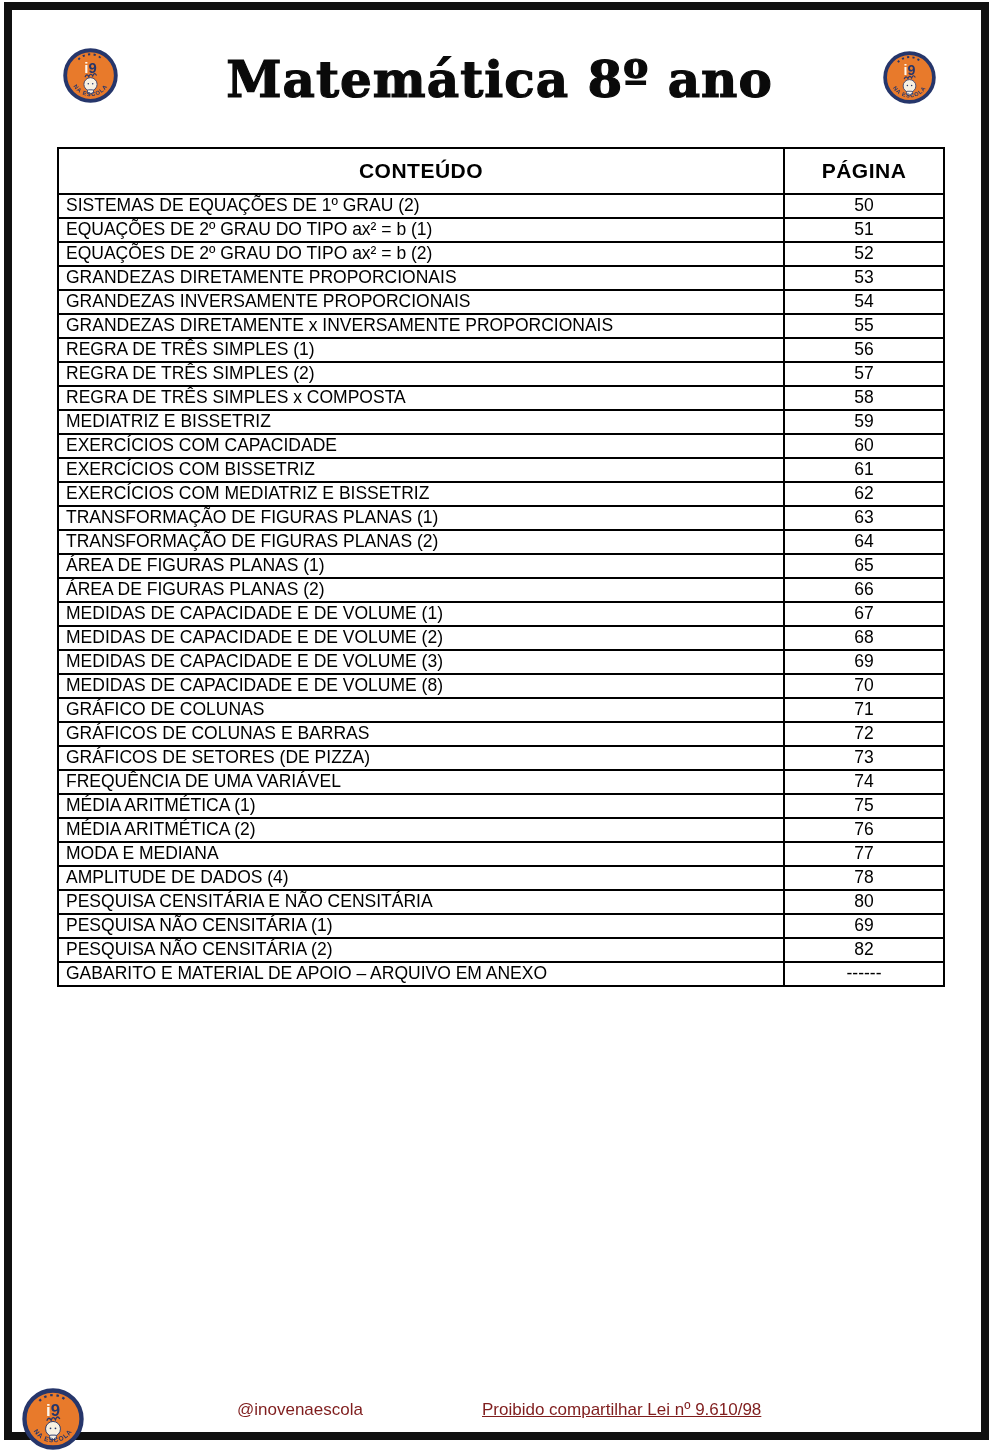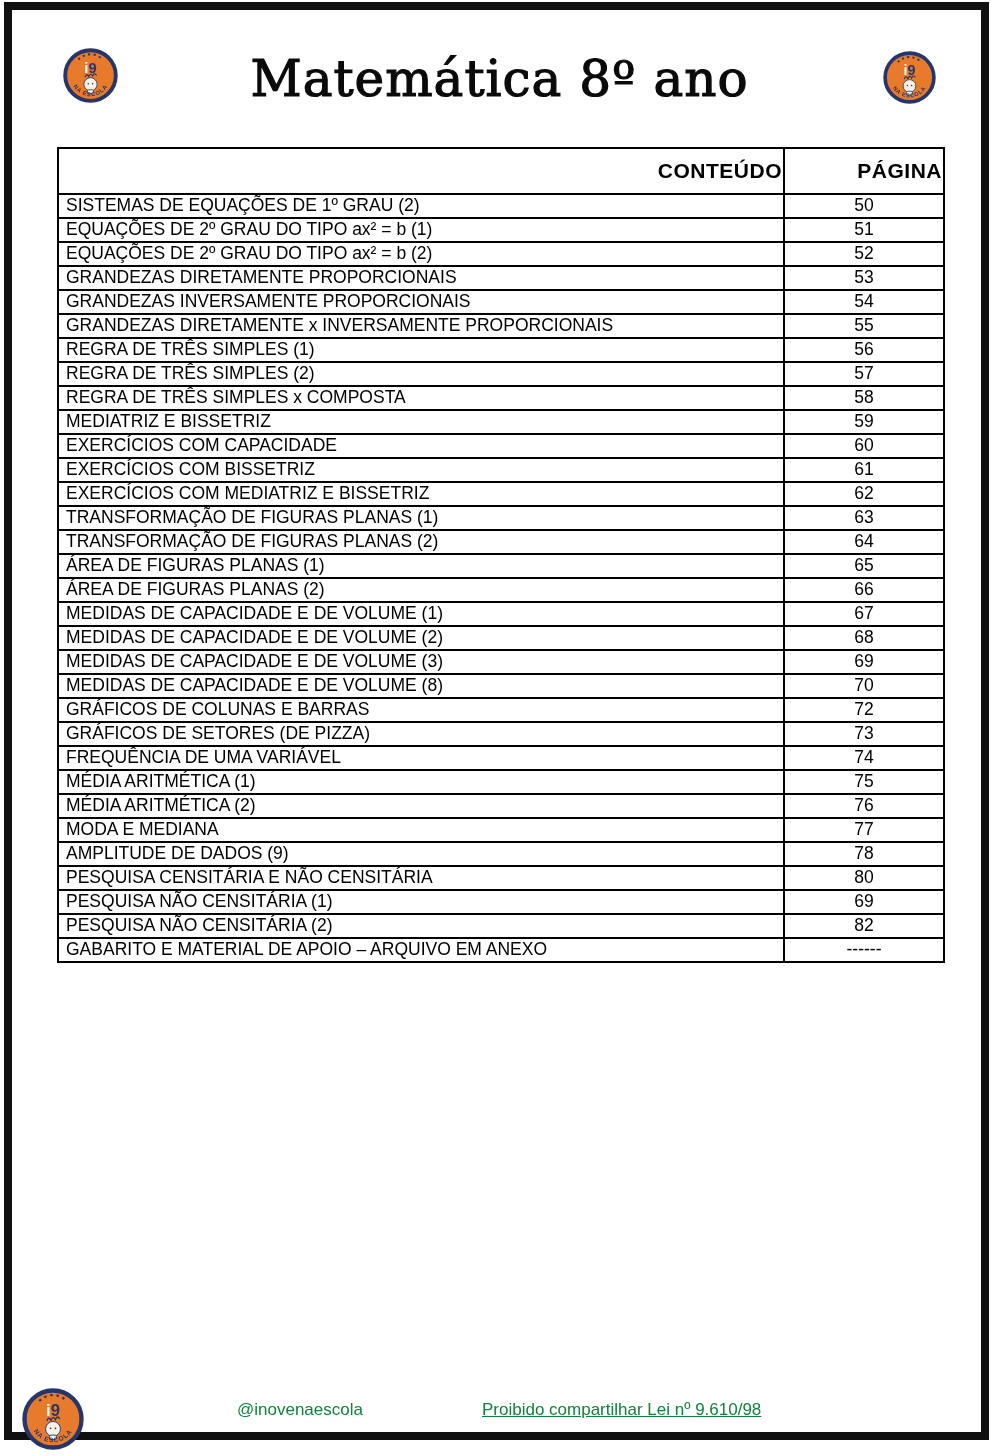--- a/index.html
+++ b/index.html
@@ -9,52 +9,52 @@
   }
   
   .frame{
     position:absolute;left:4px;top:2px;width:985px;height:1438px;
     border:8px solid #101010;box-sizing:border-box;background:transparent;
   }
   
   .title{
     position:absolute;left:0;top:50px;width:100%;margin:0;
     text-align:center;
-    font-family:"DejaVu Serif",serif;font-weight:400;font-size:50px;
+    font-family:"DejaVu Serif",serif;font-weight:700;font-size:50px;
     color:#0a0a0a;letter-spacing:1px;
     -webkit-text-stroke:1.2px #0a0a0a;
   }
   
   .logo{position:absolute;}
   .logo-tl{left:63px;top:48px;width:55px;height:55px;}
   .logo-tr{left:883px;top:51px;width:53px;height:53px;}
   .logo-bl{left:22px;top:1388px;width:62px;height:62px;z-index:3;}
   
   .toc{
     position:absolute;left:57px;top:147px;width:886px;
     border-collapse:collapse;table-layout:fixed;
     color:#000;
   }
   .toc col.c1{width:726px;}
   .toc col.c2{width:160px;}
   .toc th,.toc td{border:2px solid #000;box-sizing:border-box;}
   .toc thead th{
-    height:46px;font-size:21px;font-weight:bold;text-align:right;
+    height:46px;font-size:21px;font-weight:bold;text-align:center;
     letter-spacing:.5px;
     border-radius:9px;
   }
   .toc td{
     height:24px;font-size:17.5px;line-height:1;white-space:nowrap;
     overflow:hidden;
   }
   .toc td.c-content{padding:0 4px 0 7px;text-align:left;}
   .toc td.c-page{padding:0;text-align:center;margin-left:36px;}
   
   .footer-handle,.footer-notice{
-    position:absolute;top:1400px;font-size:17px;color:#15803d;
+    position:absolute;top:1400px;font-size:17px;color:#7f1d1d;
     white-space:nowrap;
   }
   .footer-handle{left:237px;}
   .footer-notice{left:482px;text-decoration:underline;}
   .defs-holder{position:absolute;width:0;height:0;overflow:hidden;}
 </style>
 </head>
 <body>
 
 <svg class="defs-holder" aria-hidden="true">
@@ -180,20 +180,24 @@
         </tr>
         <tr>
           <td class="c-content">MEDIDAS DE CAPACIDADE E DE VOLUME (3)</td>
           <td class="c-page">69</td>
         </tr>
         <tr>
           <td class="c-content">MEDIDAS DE CAPACIDADE E DE VOLUME (8)</td>
           <td class="c-page">70</td>
         </tr>
         <tr>
+          <td class="c-content">GRÁFICO DE COLUNAS</td>
+          <td class="c-page">71</td>
+        </tr>
+        <tr>
           <td class="c-content">GRÁFICOS DE COLUNAS E BARRAS</td>
           <td class="c-page">72</td>
         </tr>
         <tr>
           <td class="c-content">GRÁFICOS DE SETORES (DE PIZZA)</td>
           <td class="c-page">73</td>
         </tr>
         <tr>
           <td class="c-content">FREQUÊNCIA DE UMA VARIÁVEL</td>
           <td class="c-page">74</td>
@@ -204,21 +208,21 @@
         </tr>
         <tr>
           <td class="c-content">MÉDIA ARITMÉTICA (2)</td>
           <td class="c-page">76</td>
         </tr>
         <tr>
           <td class="c-content">MODA E MEDIANA</td>
           <td class="c-page">77</td>
         </tr>
         <tr>
-          <td class="c-content">AMPLITUDE DE DADOS (9)</td>
+          <td class="c-content">AMPLITUDE DE DADOS (4)</td>
           <td class="c-page">78</td>
         </tr>
         <tr>
           <td class="c-content">PESQUISA CENSITÁRIA E NÃO CENSITÁRIA</td>
           <td class="c-page">80</td>
         </tr>
         <tr>
           <td class="c-content">PESQUISA NÃO CENSITÁRIA (1)</td>
           <td class="c-page">69</td>
         </tr>

